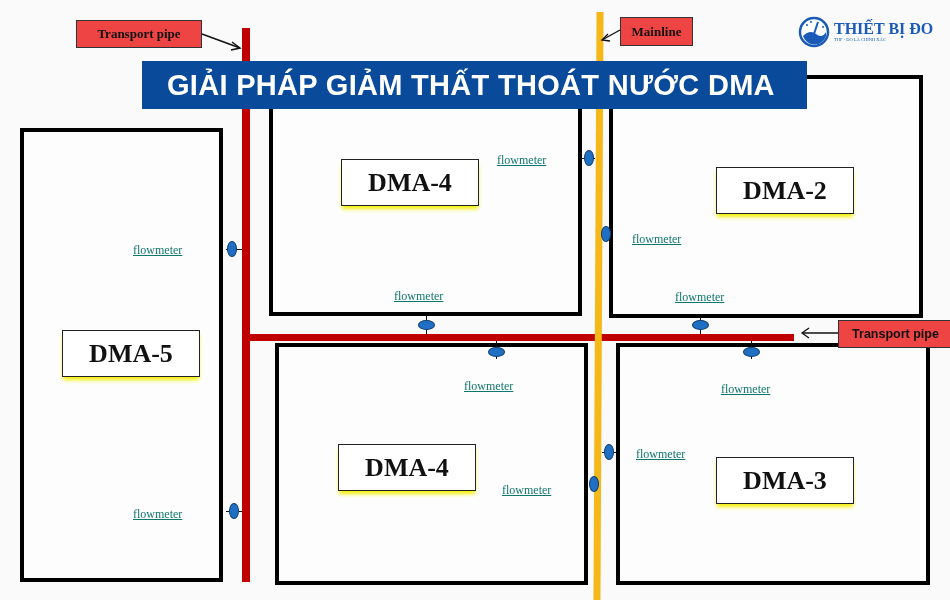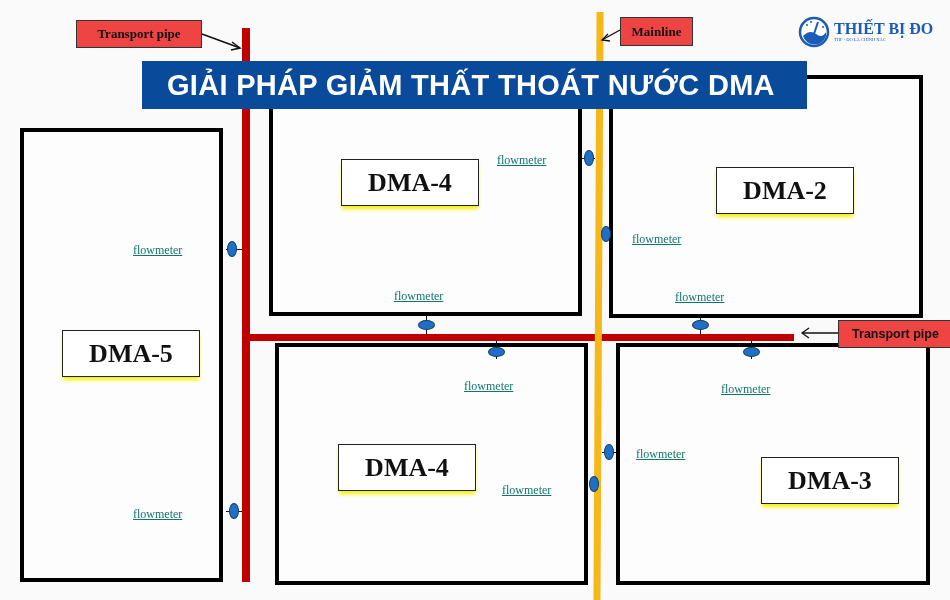--- a/index.html
+++ b/index.html
@@ -62,21 +62,21 @@
 </svg>
 
 <div class="callout" style="left:838px; top:320px; width:115px; height:28px; font-family:'Liberation Sans', sans-serif; font-size:12.5px;">Transport pipe</div>
 <svg class="abs" style="left:798px; top:326px;" width="42" height="14">
   <line x1="4" y1="7" x2="40" y2="7" stroke="#111" stroke-width="1.3"></line>
   <polyline points="11,2 4,7 11,12" fill="none" stroke="#111" stroke-width="1.3"></polyline>
 </svg>
 
 <div class="label-box" style="left:341px; top:159px; width:138px; height:47px;">DMA-4</div>
 <div class="label-box" style="left:716px; top:167px; width:138px; height:47px;">DMA-2</div>
-<div class="label-box" style="left:716px; top:457px; width:138px; height:47px;margin-left:45px;">DMA-3</div>
+<div class="label-box" style="left:716px; top:457px; width:138px; height:47px;">DMA-3</div>
 <div class="label-box" style="left:338px; top:444px; width:138px; height:47px;">DMA-4</div>
 <div class="label-box" style="left:62px; top:330px; width:138px; height:47px;">DMA-5</div>
 
 <div class="tick" style="left:226px; top:249px; width:16px; height:1px;"></div>
 <div class="meter" style="left:227px; top:241px; width:10px; height:16px;"></div>
 <div class="fm-text" style="left:133px; top:243px;">flowmeter</div>
 
 <div class="tick" style="left:226px; top:511px; width:16px; height:1px;"></div>
 <div class="meter" style="left:229px; top:503px; width:10px; height:16px;"></div>
 <div class="fm-text" style="left:133px; top:507px;">flowmeter</div>

